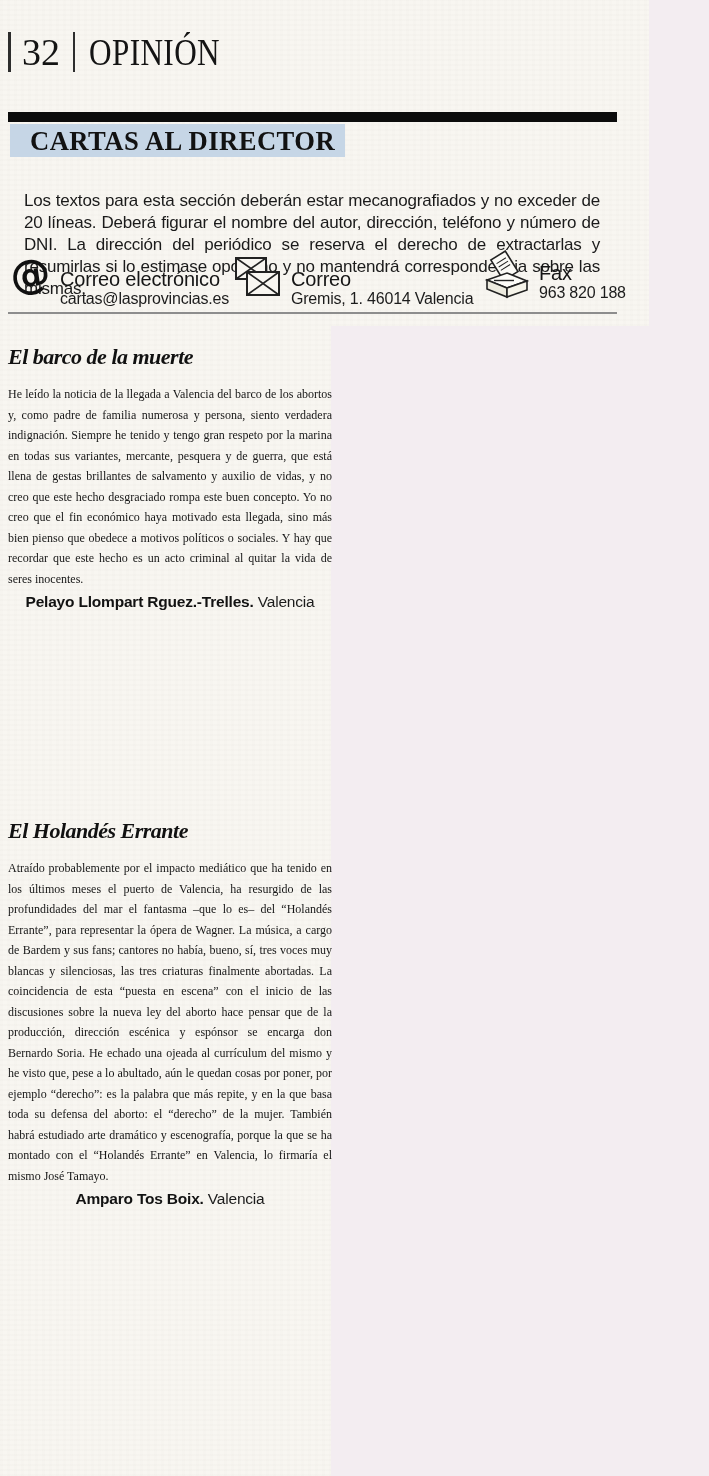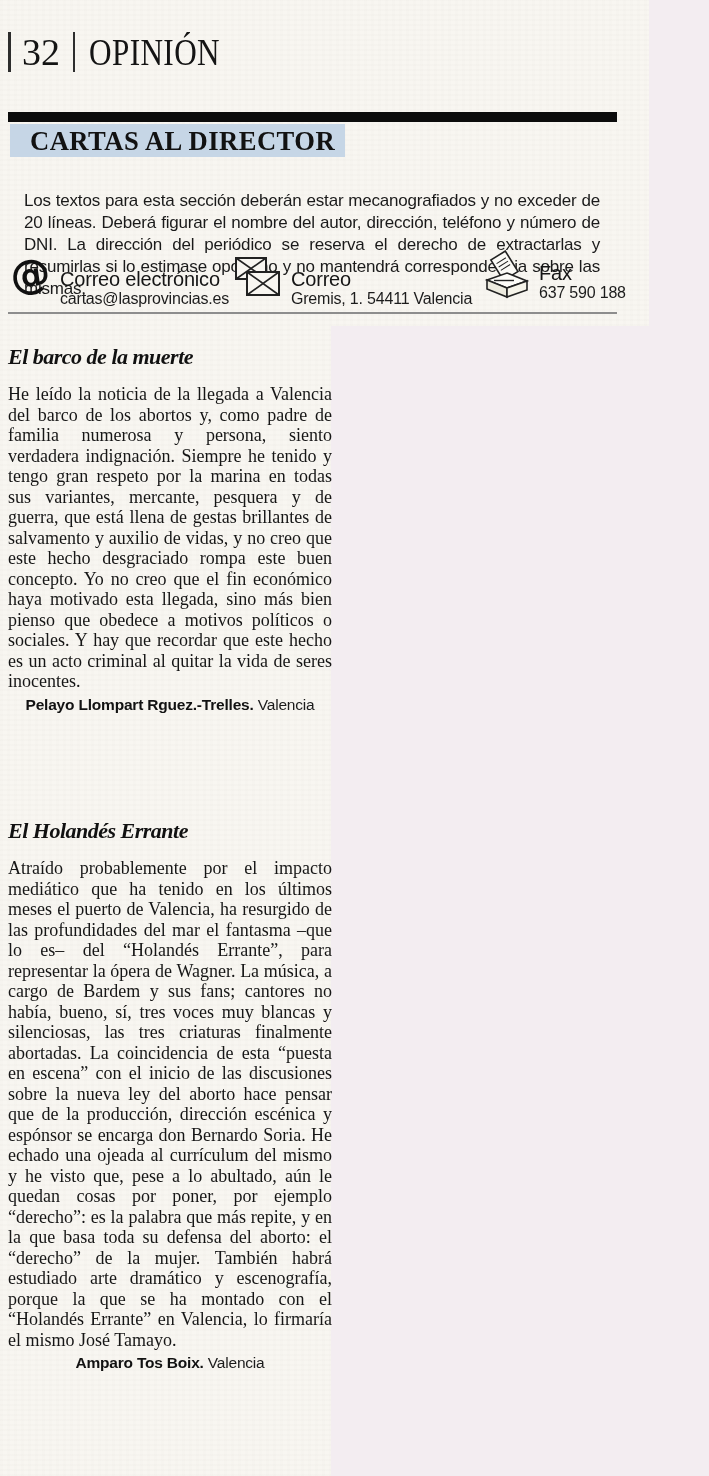--- a/index.html
+++ b/index.html
@@ -42,21 +42,21 @@
   .icon-svg{margin-right:9px;}
 
   .divider{position:absolute;left:8px;top:312px;width:609px;height:2px;background:#8d8d8d;}
 
   
   .letter{position:absolute;left:8px;width:324px;}
   .letter-1{top:12px;}
   .letter-2{top:486px;}
   .letter-title{font-family:"Liberation Serif",serif;font-style:italic;font-weight:bold;
                 font-size:22px;line-height:38px;margin:0 0 8px 0;color:#111;letter-spacing:-0.5px;}
-  .letter-body{font-family:"Liberation Serif",serif;font-size:18px;line-height:20.5px;margin:0;
+  .letter-body{font-family:"Liberation Serif",serif;font-size:12px;line-height:20.5px;margin:0;
                text-align:justify;color:#161616;}
   .letter-sig{margin-top:3px;text-align:center;font-size:15.5px;line-height:19px;letter-spacing:-0.2px;}
   .letter-sig .author{font-weight:bold;color:#121212;}
   .letter-sig .loc{color:#1c1c1c;}
 </style>
 </head>
 <body>
 
 <div class="canvas">
 
@@ -89,40 +89,40 @@
       <svg class="icon-svg" width="48" height="42" viewBox="0 0 48 42">
         <g stroke="#222" stroke-width="2" fill="#f8f6f1">
           <rect x="2" y="2" width="30" height="21"></rect>
           <path d="M2 2 L17 12.5 L32 2 M2 23 L17 12.5 L32 23" fill="none" stroke-width="1.6"></path>
           <rect x="13" y="16" width="32" height="23"></rect>
           <path d="M13 16 L29 27.5 L45 16 M13 39 L29 27.5 L45 39" fill="none" stroke-width="1.6"></path>
         </g>
       </svg>
       <span class="txt">
         <span class="lbl">Correo</span>
-        <span class="val">Gremis, 1. 54411 Valencia</span>
+        <span class="val">Gremis, 1. 46014 Valencia</span>
       </span>
     </div>
 
     <div class="contact" style="left:484px;top:250px;">
       <svg class="icon-svg" width="46" height="50" viewBox="0 0 46 50">
         <g stroke="#222" stroke-width="1.6">
           <g transform="rotate(-32 20 16)">
             <rect x="12" y="4" width="17" height="24" fill="#fbfaf6"></rect>
             <path d="M15 10 h11 M15 14 h11 M15 18 h11" stroke-width="1" fill="none"></path>
           </g>
           <polygon points="3,30 23,23 43,31 23,38" fill="#fdfcf8"></polygon>
           <polygon points="3,30 23,38 23,47 3,39" fill="#eceade"></polygon>
           <polygon points="23,38 43,31 43,40 23,47" fill="#f6f4ea"></polygon>
           <path d="M10 30.5 L30 30.5" stroke-width="1.4" fill="none"></path>
         </g>
       </svg>
       <span class="txt">
         <span class="lbl">Fax</span>
-        <span class="val">637 590 188</span>
+        <span class="val">963 820 188</span>
       </span>
     </div>
 
     <div class="divider"></div>
   </div>
 
   <div class="paper paper-col">
 
     <div class="letter letter-1">
       <h2 class="letter-title">El barco de la muerte</h2>

